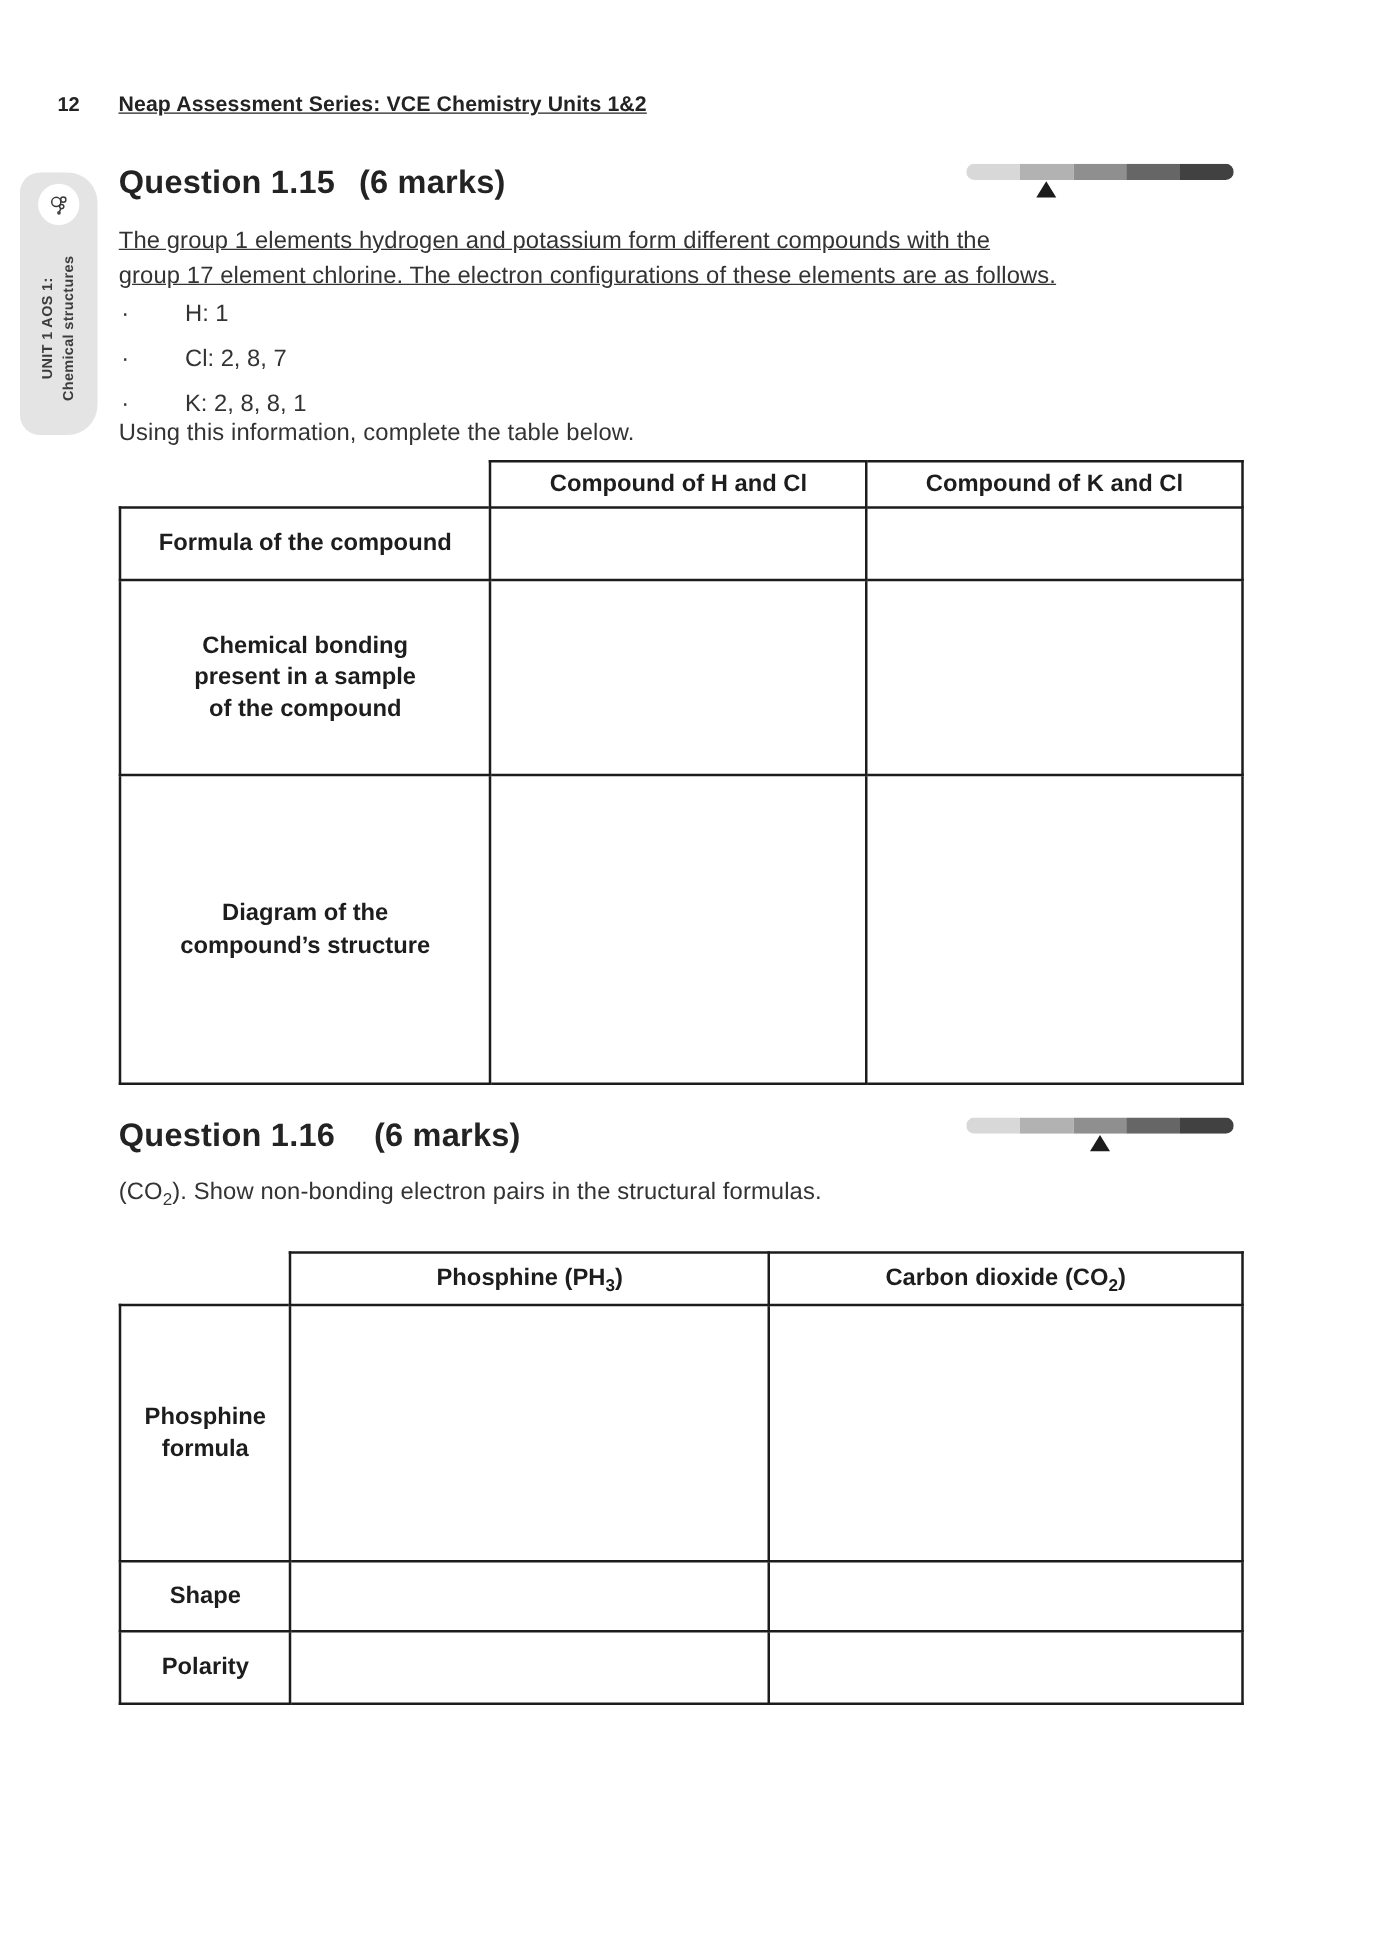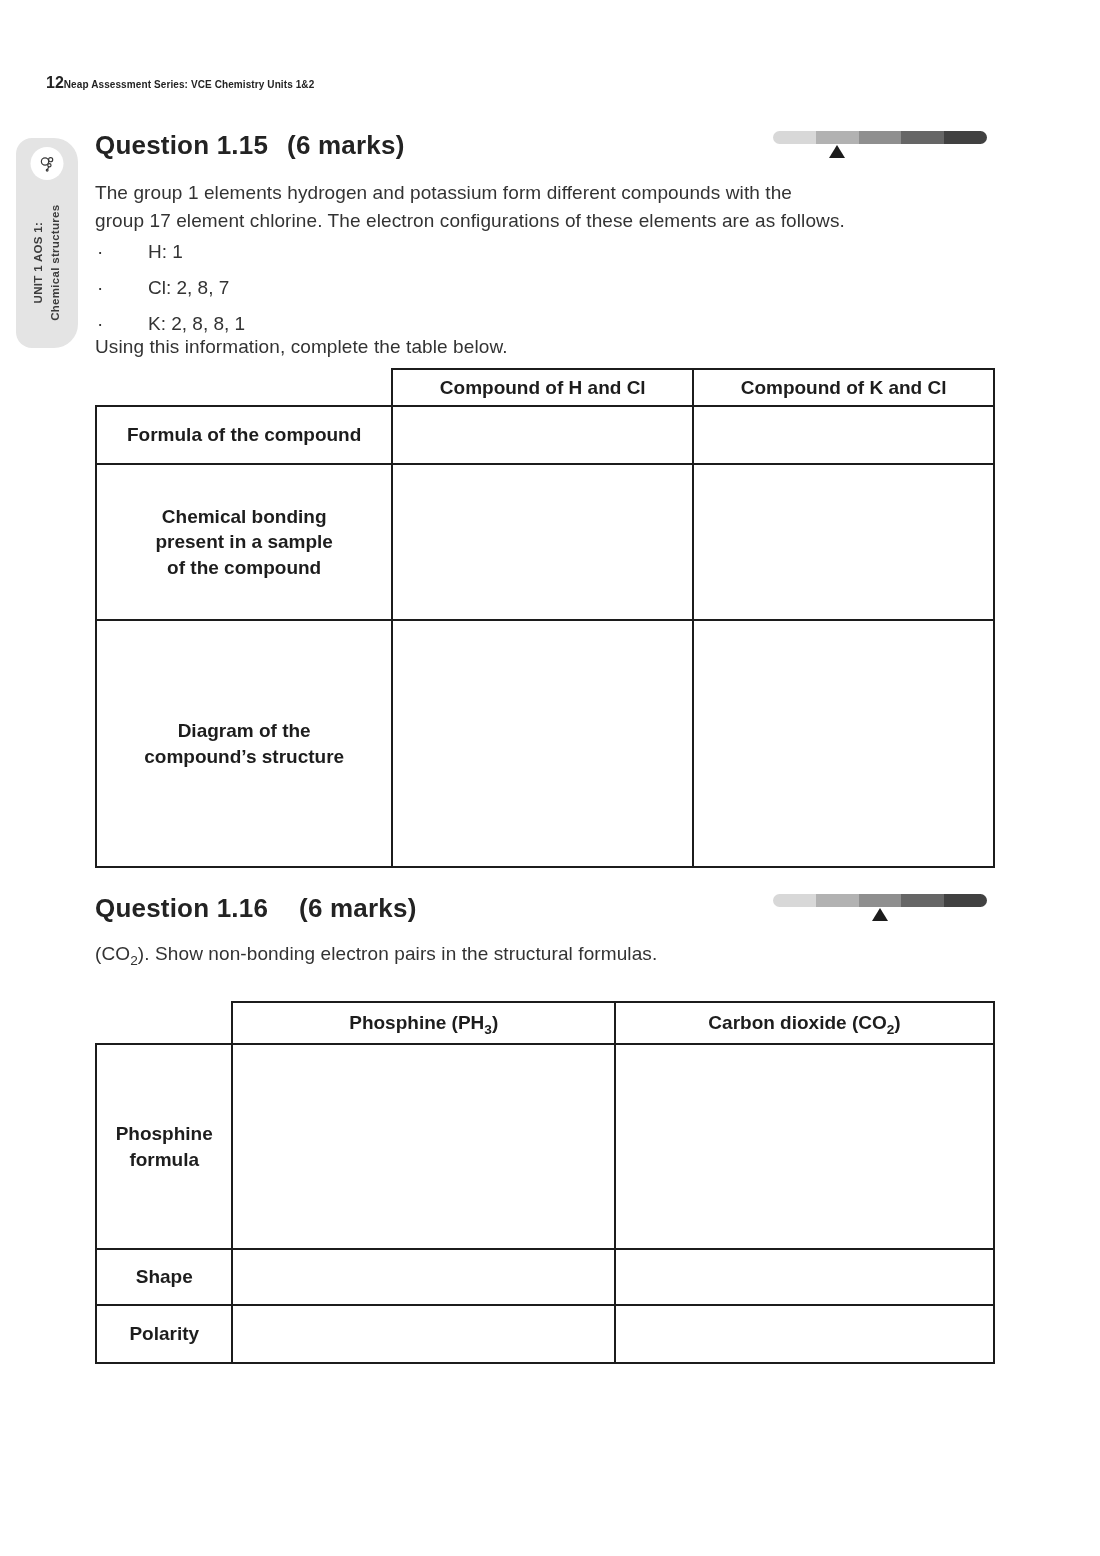--- a/index.html
+++ b/index.html
@@ -4,23 +4,23 @@
 <style>
   * { margin:0; padding:0; box-sizing:border-box; }
   html,body { background:#ffffff; }
   body {
     width:1100px; height:1556px; position:relative; overflow:hidden;
     font-family:"Liberation Sans", sans-serif; color:#2e2e2e;
   }
   .abs { position:absolute; }
 
   
-  .page-header { left:46px; top:74px; display:flex; align-items:baseline; }
+  .page-header { left:46px; top:74px; display:flex; align-items:baseline; gap:31px; }
   .page-num  { font-size:16px; font-weight:700; color:#232323; }
-  .page-title{ font-size:10px; font-weight:700; color:#232323; letter-spacing:.1px; }
+  .page-title{ font-size:17px; font-weight:700; color:#232323; letter-spacing:.1px;text-decoration:underline; }
 
   
   .unit-tab {
     left:16px; top:138px; width:62px; height:210px;
     background:#e4e4e4; border-radius:16px 24px 24px 16px;
   }
   .unit-tab-circle {
     position:absolute; left:50%; transform:translateX(-50%); top:9px;
     width:33px; height:33px; border-radius:50%; background:#ffffff;
     display:flex; align-items:center; justify-content:center;
@@ -49,21 +49,21 @@
   }
   .seg { flex:1 1 0; }
   .tri {
     position:absolute; top:14px; width:0; height:0;
     border-left:8px solid transparent; border-right:8px solid transparent;
     border-bottom:13px solid #1c1c1c;
   }
 
   
   .para { font-size:19px; line-height:28px; color:#333333; letter-spacing:.1px; }
-  .q15-para { left:95px; top:179px; width:910px; }
+  .q15-para { left:95px; top:179px; width:910px;text-decoration:underline; }
   .q16-para { left:95px; top:940px; width:910px; }
   .bullets { left:95px; top:240px; list-style:none; }
   .bullets li { display:flex; line-height:24px; margin-bottom:12px; font-size:19px; color:#333333; }
   .bullets .dot { width:53px; padding-left:2px; font-size:19px; color:#333333; }
   .instruction { left:95px; top:336px; font-size:19px; color:#333333; letter-spacing:.1px; }
   sub { font-size:72%; line-height:0; }
 
   
   table.tbl { border-collapse:collapse; table-layout:fixed; }
   .tbl1 { left:95px; top:368px; width:900px; }

